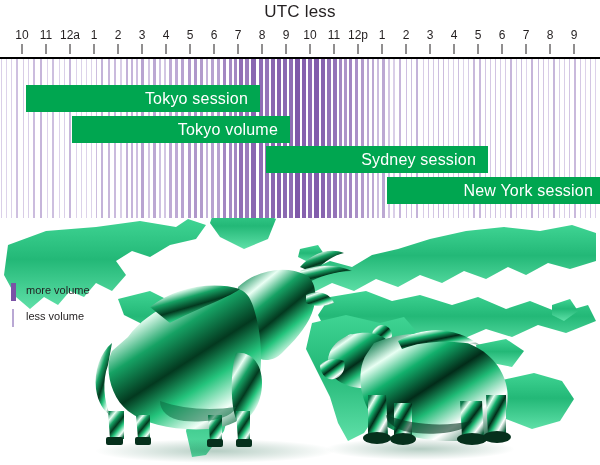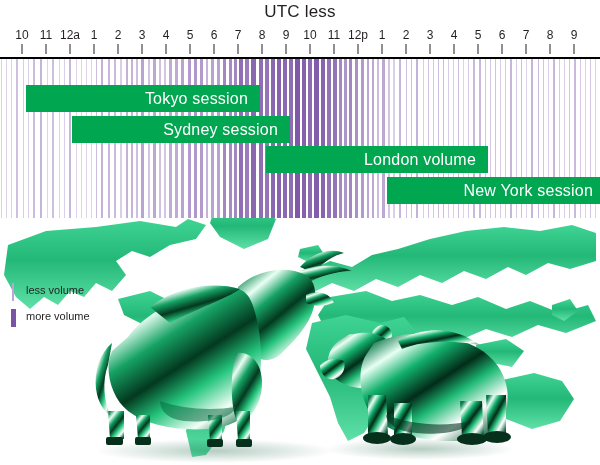--- a/index.html
+++ b/index.html
@@ -336,22 +336,22 @@
       <div class="stripe" style="left: 569px; width: 1px; background: rgb(210, 197, 227);"></div>
       <div class="stripe" style="left: 574px; width: 2px; background: rgb(201, 185, 220);"></div>
       <div class="stripe" style="left: 580px; width: 1px; background: rgb(213, 201, 229);"></div>
       <div class="stripe" style="left: 585px; width: 1px; background: rgb(221, 211, 234);"></div>
       <div class="stripe" style="left: 590px; width: 1px; background: rgb(211, 198, 227);"></div>
       <div class="stripe" style="left: 595px; width: 1px; background: rgb(221, 210, 234);"></div>
     </div>
 
   <div id="sessions">
       <div class="sessionbar" style="left: 26px; width: 234px; top: 85px; background: rgb(0, 166, 80);">Tokyo session</div>
-      <div class="sessionbar" style="left: 72px; width: 218px; top: 116px; background: rgb(0, 166, 80);">Sydney session</div>
-      <div class="sessionbar" style="left: 266px; width: 222px; top: 146px; background: rgb(0, 166, 80);">London volume</div>
+      <div class="sessionbar" style="left: 72px; width: 218px; top: 116px; background: rgb(0, 166, 80);">Tokyo volume</div>
+      <div class="sessionbar" style="left: 266px; width: 222px; top: 146px; background: rgb(0, 166, 80);">Sydney session</div>
       <div class="sessionbar" style="left: 387px; width: 218px; top: 177px; background: rgb(0, 166, 80);">New York session</div>
     </div>
 
   <div class="figwrap">
     <svg viewBox="0 0 600 240" width="600" height="240" preserveAspectRatio="none">
 
       <ellipse cx="215" cy="226" rx="120" ry="12" fill="url(#gshadow)"></ellipse>
       <ellipse cx="420" cy="224" rx="95" ry="11" fill="url(#gshadow)"></ellipse>
 
       <g>
@@ -418,22 +418,22 @@
         <ellipse cx="472" cy="214" rx="15" ry="6" fill="#06301c"></ellipse>
         <ellipse cx="497" cy="212" rx="14" ry="6" fill="#06301c"></ellipse>
 
         <path d="M386,190 C412,200 444,202 472,196 C466,208 430,212 404,206 C392,202 386,196 386,190 Z" fill="#04361f" opacity="0.6"></path>
       </g>
     </svg>
   </div>
 
   <div class="legend">
     <div class="legrow">
+      <span class="legsw more"></span>
+      <span class="legtxt">more volume</span>
+    </div>
+    <div class="legrow">
       <span class="legsw less"></span>
       <span class="legtxt">less volume</span>
     </div>
-    <div class="legrow">
-      <span class="legsw more"></span>
-      <span class="legtxt">more volume</span>
-    </div>
   </div>
 
 </div>
 
 </body></html>

